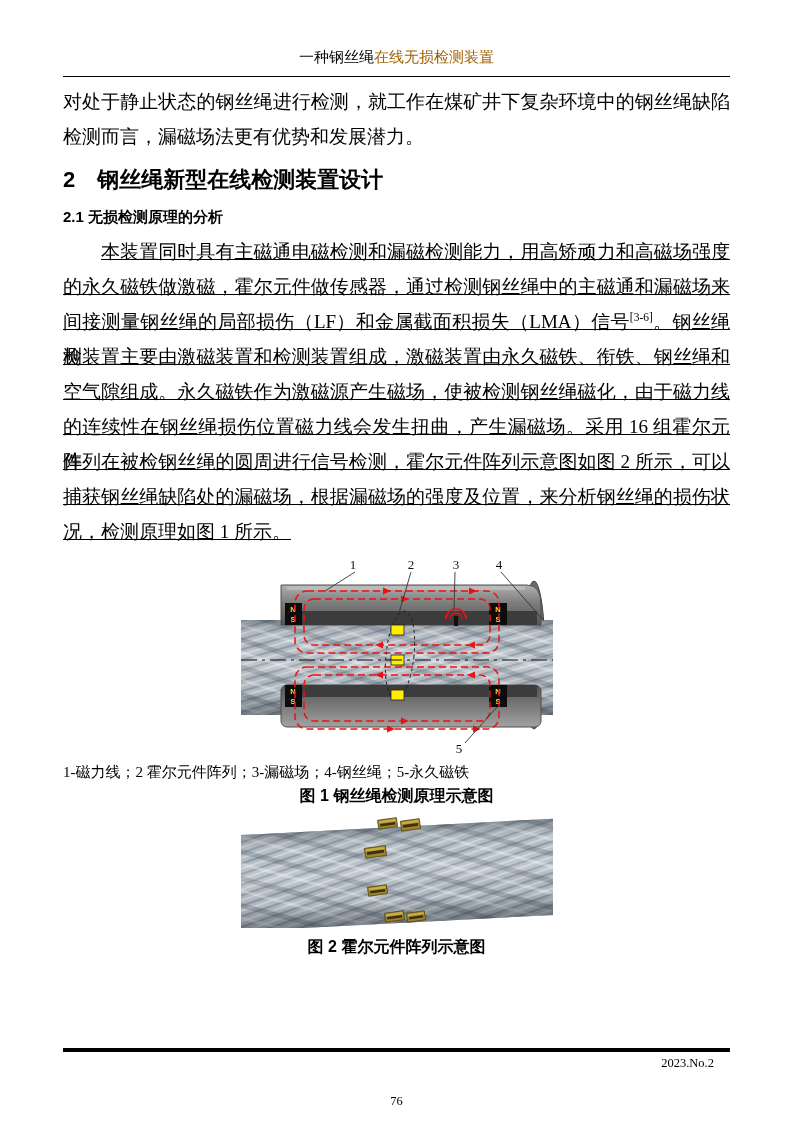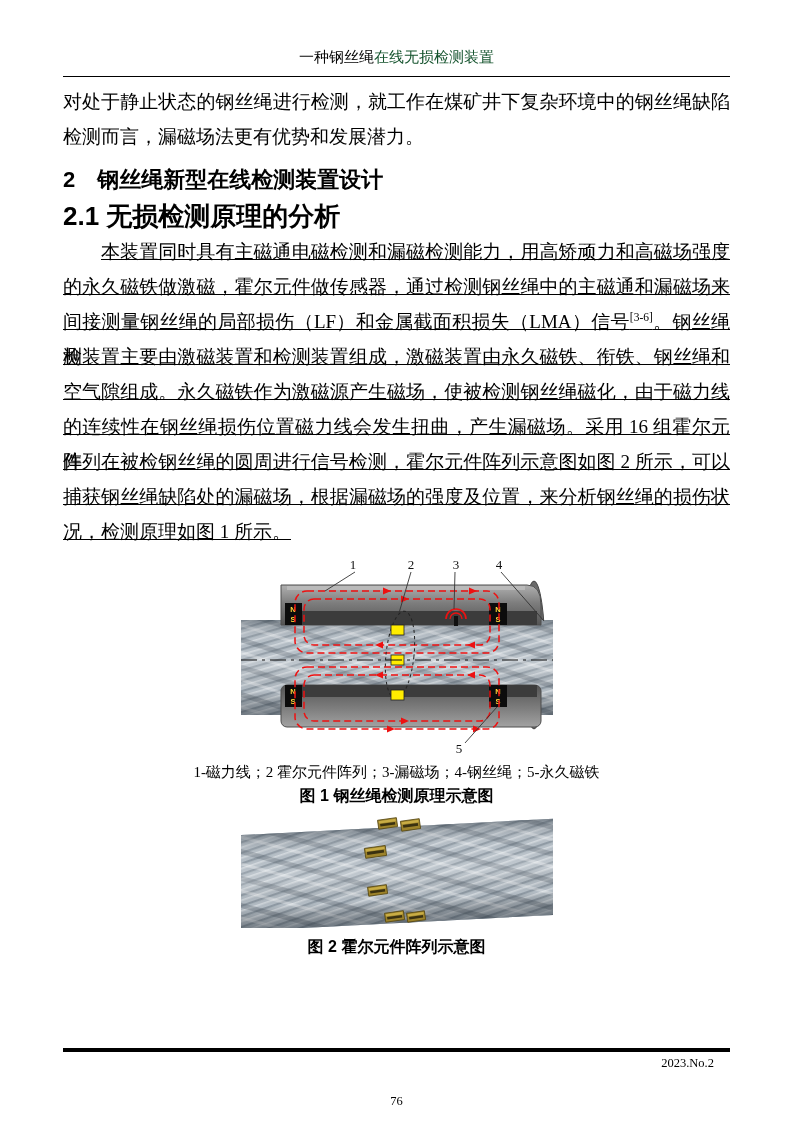--- a/index.html
+++ b/index.html
@@ -4,40 +4,40 @@
 <style>
   * { margin:0; padding:0; box-sizing:border-box; }
   html,body { background:#fff; }
   .page {
     width:793px; height:1122px; background:#fff; position:relative;
     font-family:"Liberation Serif", serif; color:#000; overflow:hidden;
     outline:1px solid #e0e0e0;
   }
   .content { padding:0 63px; }
   .running-header { padding-top:47px; text-align:center; font-size:15px; line-height:20px; }
-  .running-header .accent { color:#14532d; }
+  .running-header .accent { color:#a16207; }
   .header-rule { margin-top:9px; border-top:1.4px solid #000; height:0; }
   .para { font-size:19px; }
   .line { line-height:35px; height:35px; white-space:nowrap; }
   .jl { text-align:justify; text-align-last:justify; white-space:normal; }
   .ind { text-indent:38px; }
   sup.ref { font-size:11.5px; line-height:0; vertical-align:super; }
   h2.sec {
     font-family:"Liberation Sans", sans-serif; font-weight:bold;
     font-size:22px; line-height:32px; margin-top:10px;
   }
   h3.subsec {
     font-family:"Liberation Sans", sans-serif; font-weight:bold;
-    font-size:26px; line-height:29px; margin-top:6px;
+    font-size:15px; line-height:29px; margin-top:6px;
   }
   .p3 { margin-top:3px;text-decoration:underline; }
   .p1 { margin-top:7px; }
   .figwrap { margin-top:6px; text-align:center; }
   .figwrap svg { display:block; margin:0 auto; }
-  .fig-caption { margin-top:6px; font-size:15px; line-height:22px; text-align:center; }
+  .fig-caption { margin-top:6px; font-size:15px; line-height:22px; text-align:left; }
   .fig-title {
     font-family:"Liberation Sans", sans-serif; font-weight:bold;
     font-size:16px; line-height:26px; text-align:center;
   }
   .fig2wrap { margin-top:4px; }
   .fig2-title { margin-top:6px; }
   .footer-rule { position:absolute; left:63px; right:63px; top:1048px; height:4px; background:#000; }
   .footer-row { position:absolute; left:63px; right:63px; top:1056px; height:20px; font-size:12.5px; }
   .footer-page { position:absolute; left:0; right:0; text-align:center;margin-top:38px; }
   .footer-issue { position:absolute; right:16px; }

